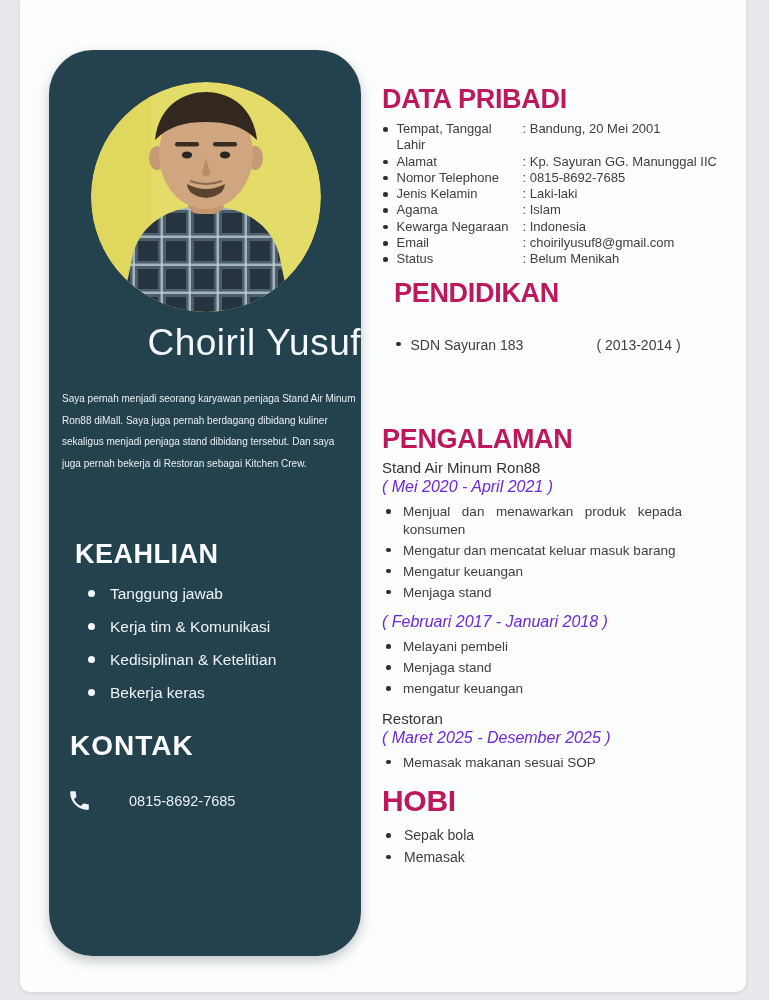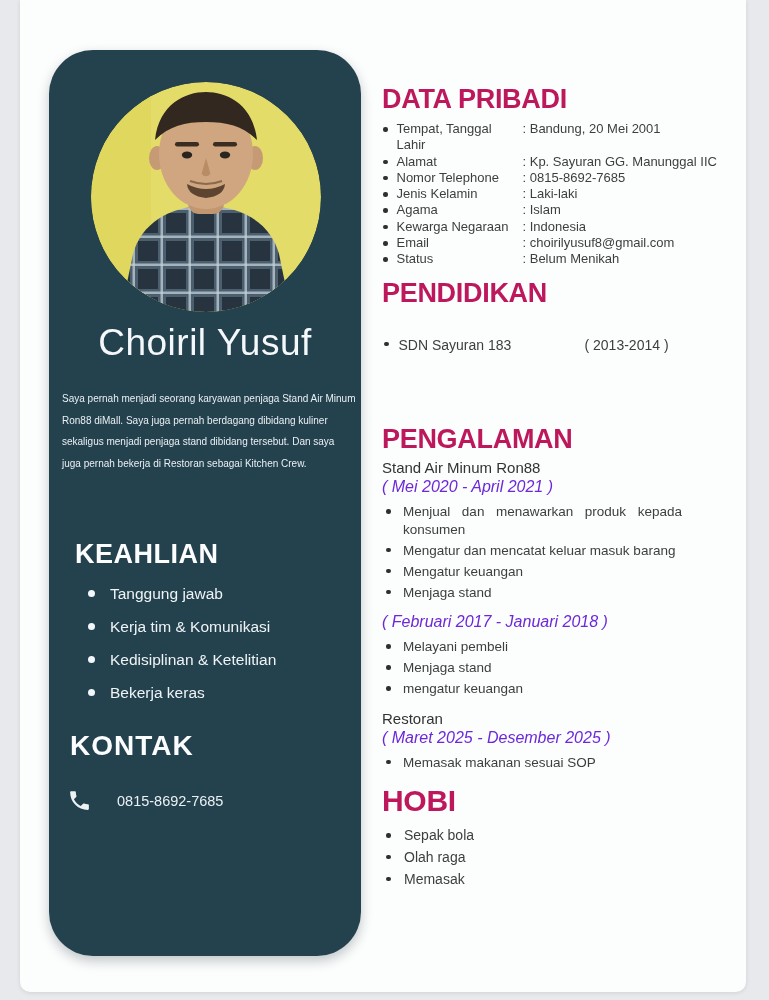--- a/index.html
+++ b/index.html
@@ -8,55 +8,55 @@
   .sheet { position:absolute; left:20px; top:0; width:726px; height:992px;
            background:#fcfdfd; border-radius:0 0 10px 10px;
            box-shadow:0 1px 4px rgba(0,0,0,0.10); }
 
   
   .sidebar { position:absolute; left:29px; top:50px; width:312px; height:906px;
              background:#24414e; border-radius:44px; color:#edf3f5;
              box-shadow:0 5px 12px rgba(15,35,45,0.25); overflow:hidden; }
   .photo-wrap { position:absolute; left:42px; top:32px; width:230px; height:230px;
                 border-radius:50%; overflow:hidden; }
-  .profile-name { position:absolute; top:272px; left:0; width:100%; text-align:center;
+  .profile-name { position:absolute; top:272px; left:0; width:100%; text-align:right;
                   font-size:37px; font-weight:normal; letter-spacing:0.5px; color:#f4f8fa; }
   .about-text { position:absolute; top:338px; left:13px; width:294px;
                 font-size:10px; line-height:21.5px; color:#e9f0f3; }
   .skills-title { position:absolute; top:489px; left:26px; font-size:27px; font-weight:bold;
                   letter-spacing:0.5px; color:#fbfdfe; }
   .skills-list { position:absolute; top:534px; left:39px; width:250px; list-style:none; }
   .skills-list li { position:relative; padding-left:22px; font-size:15.5px; line-height:19px;
                     margin-bottom:14px; color:#eef4f6; }
   .skills-list li::before { content:""; position:absolute; left:0; top:6px; width:7px; height:7px;
                             border-radius:50%; background:#f2f7f9; }
   .contact-title { position:absolute; top:680px; left:21px; font-size:28px; font-weight:bold;
                    letter-spacing:1px; color:#fbfdfe; }
   .contact-rows { position:absolute; top:737px; left:17px; width:290px;
                   display:flex; flex-direction:column; gap:17px; }
-  .contact-row { display:flex; align-items:center; gap:24px; }
+  .contact-row { display:flex; align-items:center; gap:36px; }
   .contact-row .cicon { width:27px; height:27px; flex:0 0 27px; display:flex;
                         align-items:center; justify-content:center; }
   .contact-row .ctext { font-size:14.5px; color:#eaf1f4; white-space:nowrap; overflow:hidden; }
 
   
   .rightcol { position:absolute; left:362px; top:0; width:364px; color:#3e3e3e; }
   .section { position:absolute; left:0; width:364px; }
   .sec-title { font-size:27px; font-weight:bold; color:#be185d; letter-spacing:-0.3px; line-height:30px; }
 
   #sec-personal { top:84px; }
   .p-rows { margin-top:7px; }
   .p-row { display:flex; font-size:13px; line-height:16.3px; }
   .p-row .dot, .edu-row .dot, .exp-bullets li::before, .hobby-list li::before {
       width:4.5px; height:4.5px; border-radius:50%; background:#2f2f2f; }
   .p-row .dot { flex:0 0 4.5px; margin:6px 9px 0 1px; }
   .p-label { flex:0 0 126px; }
   .p-value { flex:1; }
 
-  #sec-education { top:278px; }
+  #sec-education { top:278px;margin-left:12px; }
   .edu-row { display:flex; font-size:14px; margin-top:29px; align-items:baseline; }
   .edu-row .dot { flex:0 0 4.5px; margin:0 10px 2px 2px; align-self:center; }
   .edu-school { flex:0 0 186px; }
   .edu-period { flex:1; }
 
   #sec-experience { top:424px; }
   .job { margin-top:5px; }
   .job-role { font-size:15px; color:#333; }
   .job-period { font-size:16px; font-style:italic; color:#6d28d9; margin-top:2px; }
   .exp-bullets { list-style:none; margin-top:7px; margin-bottom:12px; width:330px; }
@@ -224,20 +224,19 @@
           <ul class="exp-bullets">
             <li>Memasak makanan sesuai SOP</li>
           </ul>
         </div>
       </div>
 
       <div class="section" id="sec-hobbies">
         <div class="sec-title">HOBI</div>
         <ul class="hobby-list">
           <li>Sepak bola</li>
-          <li>Olah raga</li>
           <li>Memasak</li>
         </ul>
       </div>
 
     </div>
   </div>
 </div>
 
 </body></html>

